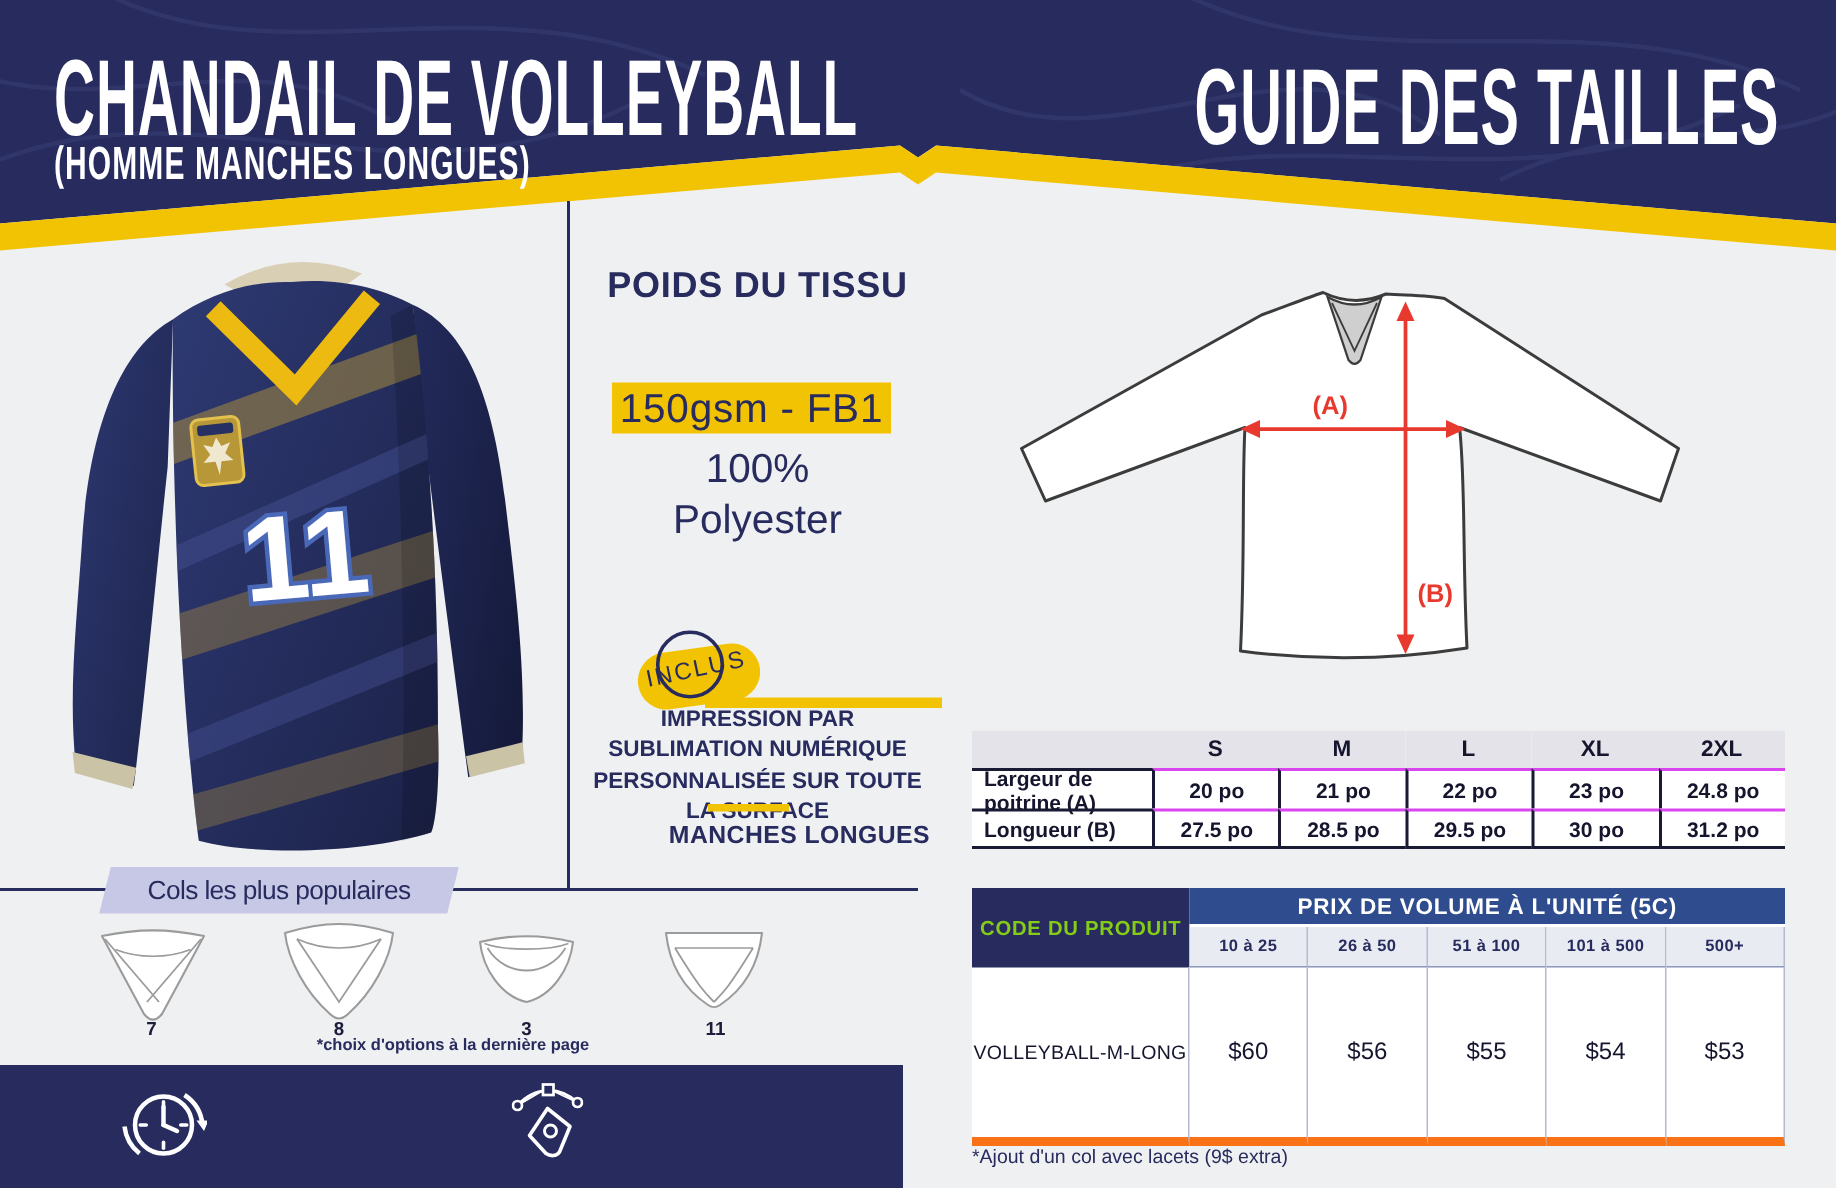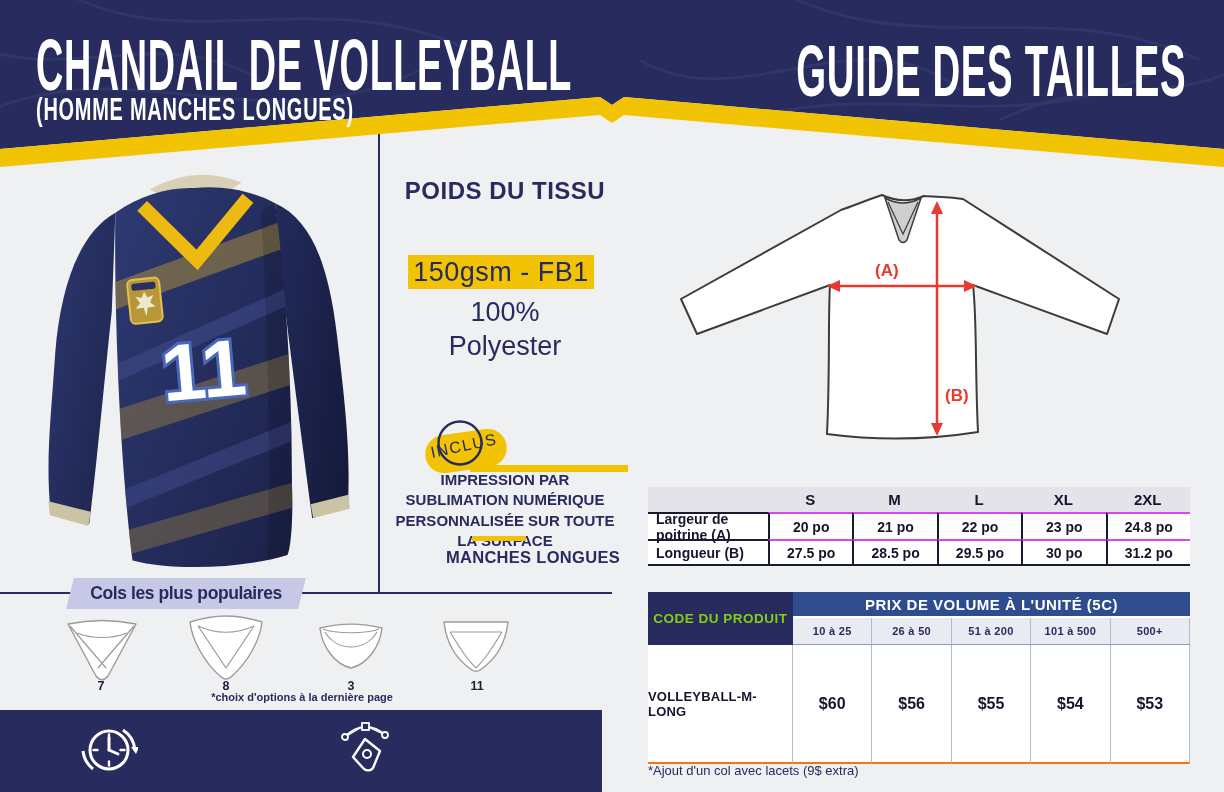--- a/index.html
+++ b/index.html
@@ -19,43 +19,43 @@
   #fabric-heading{left:385px;top:178px;width:240px;text-align:center;font-size:24px;font-weight:700;line-height:1.1;letter-spacing:.5px}
   #fabric-chip{left:408px;top:255px;width:186px;height:34px;background:#f2c303;display:flex;align-items:center;justify-content:center;
                font-size:27px;letter-spacing:.5px}
   #fabric-comp{left:425px;top:296px;width:160px;text-align:center;font-size:27px;line-height:1.25}
   #feature-print{left:390px;top:470px;width:230px;text-align:center;font-weight:700;font-size:15px;line-height:1.35}
   #feature-divider{left:472px;top:536px;width:54px;height:5px;background:#f2c303}
   #feature-sleeves{left:390px;top:548px;width:230px;text-align:right;font-weight:700;font-size:16.5px;letter-spacing:.3px}
   
   #collar-banner{left:70px;top:578px;width:232px;height:31px}
   #collar-banner::before{content:"";position:absolute;inset:0;background:#c7c8e6;transform:skewX(-14deg)}
-  #collar-banner span{position:relative;display:block;text-align:center;line-height:31px;font-size:17.5px;font-weight:700;letter-spacing:-.4px}
+  #collar-banner span{position:relative;display:block;text-align:center;line-height:31px;font-size:17.5px;font-weight:400;letter-spacing:-.4px}
   .collar-label{position:absolute;width:44px;text-align:center;font-size:12.5px;font-weight:700;color:#1c1d3a}
   #collar-footnote{left:177px;top:691px;width:250px;text-align:center;font-size:11px;font-weight:700;color:#272b5e}
   
   #bottom-bar{left:0;top:710px;width:602px;height:82px;background:#272b5e}
   
   #size-table{left:648px;top:487px;display:grid;grid-template-columns:120px repeat(5,84.4px);
               grid-template-rows:25px 27px 27px;background:#fff;font-size:14px;color:#15162e}
   .st-h{background:#e3e3e9;display:flex;align-items:center;justify-content:center;font-weight:700;font-size:15px}
   .st-lab{display:flex;align-items:center;padding-left:8px;font-weight:700;border-top:2px solid #191a33}
   .st-v{display:flex;align-items:center;justify-content:center;font-weight:700;border-top:2px solid #d946ef;border-left:2px solid #191a33}
   .st-bot{border-bottom:2px solid #191a33}
   
   #price-table{left:648px;top:592px;display:grid;grid-template-columns:145px repeat(5,79.4px);
                grid-template-rows:26px 27px 119px;background:#fff}
   #pt-code{grid-row:1/3;background:#272b5e;color:#84cc16;display:flex;align-items:center;justify-content:center;
            font-weight:700;font-size:13.5px;letter-spacing:.5px}
   #pt-vol{grid-column:2/7;background:#2e4c8e;color:#fff;display:flex;align-items:center;justify-content:center;
           font-weight:700;font-size:15px;letter-spacing:.5px;border-bottom:2px solid #fff}
   .pt-tier{background:#e9ebf3;display:flex;align-items:center;justify-content:center;font-weight:700;font-size:11px;
            color:#272b5e;letter-spacing:.3px;border-right:1px solid #b3bad2;border-bottom:1px solid #8d98bc}
-  .pt-cell{display:flex;align-items:center;justify-content:center;font-weight:700;font-size:16px;color:#15162e;
-           border-right:1px solid #b3bad2;border-bottom:2px solid #f97316}
+  .pt-cell{display:flex;align-items:center;justify-content:center;font-weight:400;font-size:16px;color:#15162e;
+           border-right:1px solid #b3bad2;border-bottom:6px solid #f97316}
   #pt-prod{font-size:13px;letter-spacing:.2px}
   #price-footnote{left:648px;top:763px;font-size:13px;color:#272b5e}
 </style>
 </head>
 <body>
 
 <div id="canvas">
 
   <svg id="header-svg" width="1224" height="175" viewBox="0 0 1224 175">
     <defs>
@@ -186,21 +186,21 @@
     <div class="st-v st-bot">29.5 po</div>
     <div class="st-v st-bot">30 po</div>
     <div class="st-v st-bot">31.2 po</div>
   </div>
 
   <div class="abs" id="price-table">
     <div id="pt-code">CODE DU PRODUIT</div>
     <div id="pt-vol">PRIX DE VOLUME À L'UNITÉ (5C)</div>
     <div class="pt-tier">10 à 25</div>
     <div class="pt-tier">26 à 50</div>
-    <div class="pt-tier">51 à 200</div>
+    <div class="pt-tier">51 à 100</div>
     <div class="pt-tier">101 à 500</div>
     <div class="pt-tier">500+</div>
     <div class="pt-cell" id="pt-prod">VOLLEYBALL-M-LONG</div>
     <div class="pt-cell">$60</div>
     <div class="pt-cell">$56</div>
     <div class="pt-cell">$55</div>
     <div class="pt-cell">$54</div>
     <div class="pt-cell">$53</div>
   </div>
   <div class="abs" id="price-footnote">*Ajout d'un col avec lacets (9$ extra)</div>

